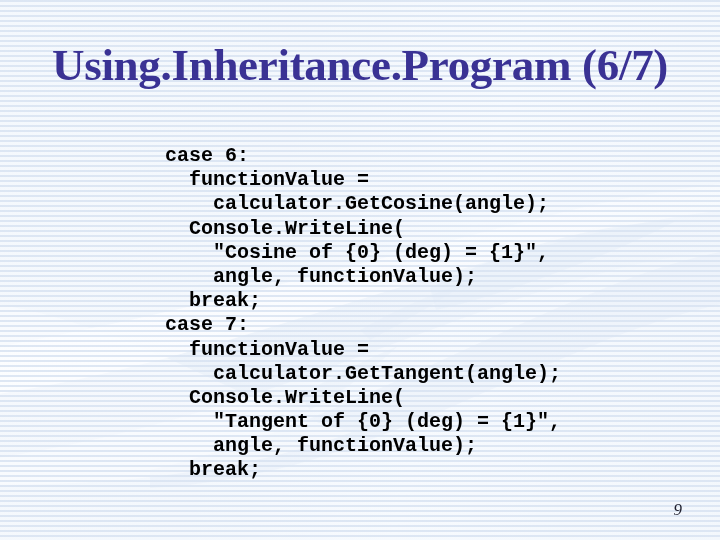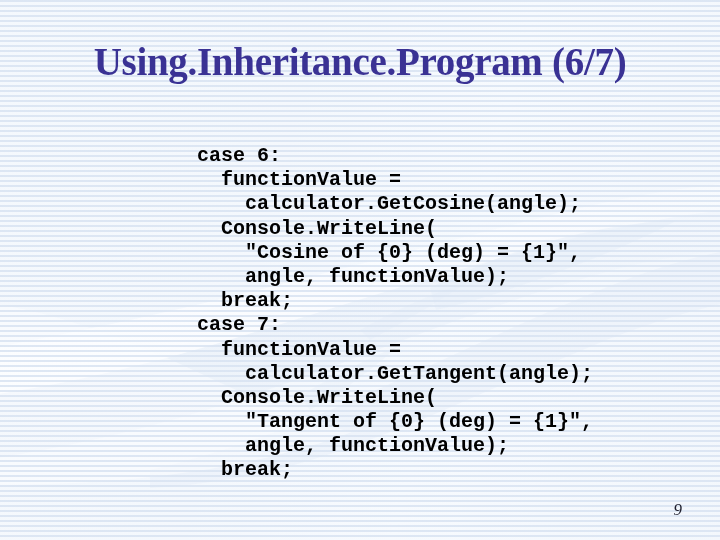--- a/index.html
+++ b/index.html
@@ -49,40 +49,39 @@
 
   
   #title {
     position: absolute;
     left: 0;
     right: 0;
     top: 42px;
     text-align: center;
     font-family: "Liberation Serif", "DejaVu Serif", serif;
     font-weight: bold;
-    font-size: 39px;
+    font-size: 45px;
     line-height: 1.05;
     color: #3a3294;
     letter-spacing: -0.3px;
     white-space: nowrap;
   }
 
   
   #code-block {
     position: absolute;
     left: 165px;
     top: 124px;
     font-family: "Liberation Mono", "DejaVu Sans Mono", monospace;
     font-weight: bold;
     font-size: 20px;
     line-height: 24.2px;
     color: #000000;
     white-space: pre;
     letter-spacing: 0px;
-    margin-left: 32px;
   }
   #code-block .code-line {
     white-space: pre;
     display: block;
     height: 24.2px;
   }
 
   
   #page-number {
     position: absolute;

